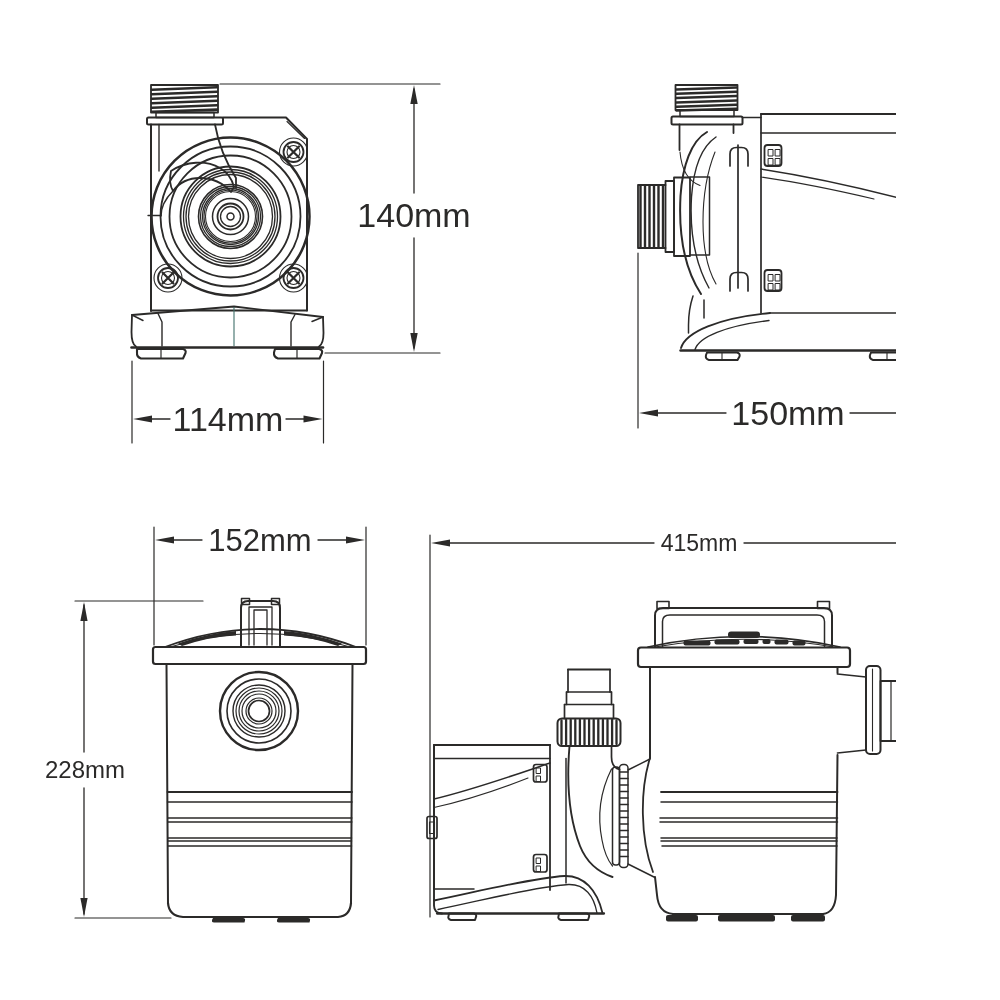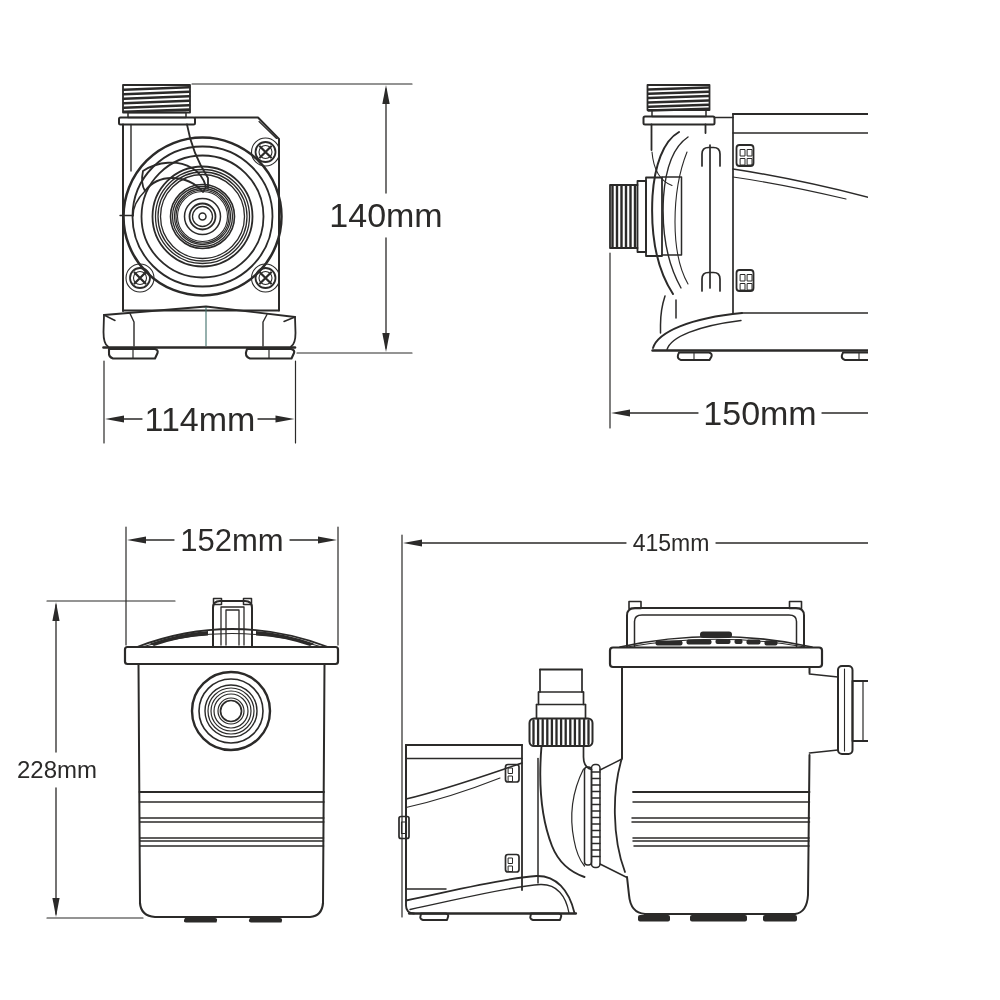--- a/index.html
+++ b/index.html
@@ -1,17 +1,17 @@
 <!DOCTYPE html>
 <html style="--line: #2b2a29; --bg: #ffffff;"><head>
 <meta charset="utf-8">
 <style>
   :root { --line:#2b2a29; --bg:#ffffff; --seam:#3f6f6a; }
   html,body { margin:0; padding:0; background:var(--bg); }
-  .stage { position:relative; width:868px; height:1000px; background:var(--bg); overflow:hidden; }
+  .stage { position:relative; width:868px; height:1000px; background:var(--bg); overflow:hidden;padding-left:28px; }
   svg { display:block; }
   .ln { stroke:var(--line); fill:none; stroke-linecap:round; stroke-linejoin:round; }
   .fl { fill:var(--line); stroke:none; }
   text.dim-label { font-family:"Liberation Sans","DejaVu Sans",sans-serif; fill:var(--line); }
 </style>
 </head>
 <body>
 
 <div class="stage">
 <svg width="1000" height="1000" viewBox="0 0 1000 1000">

